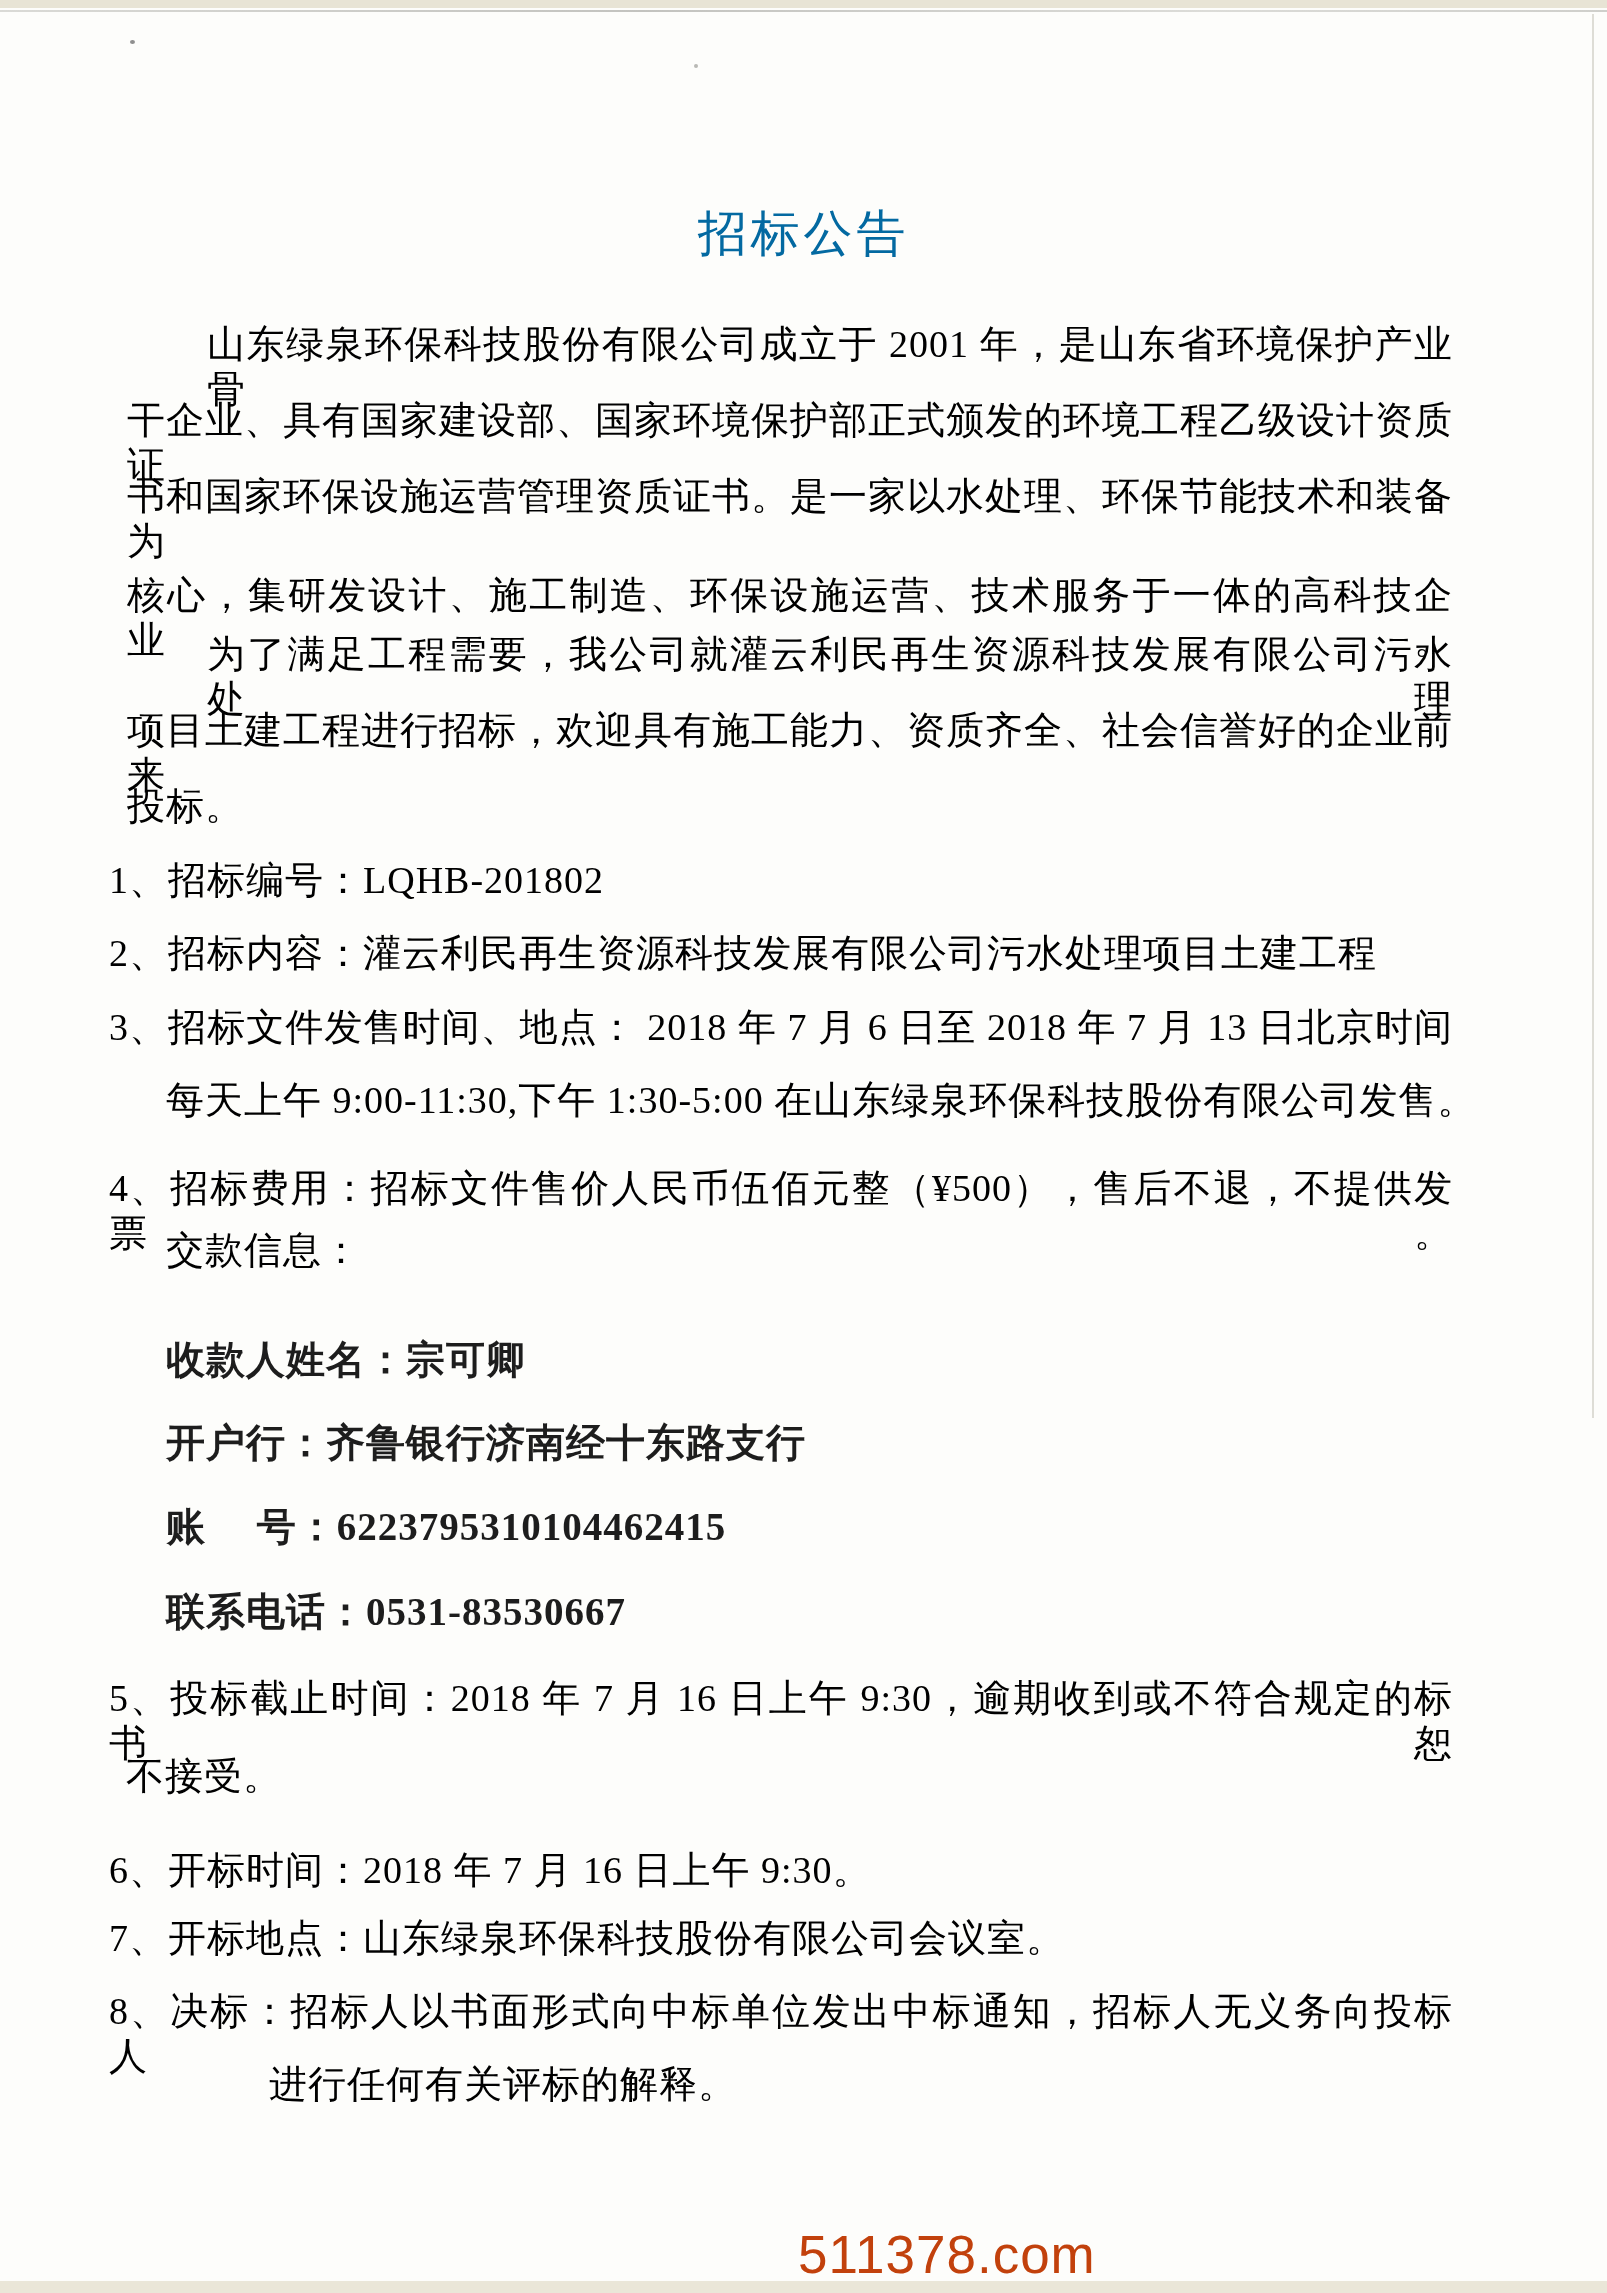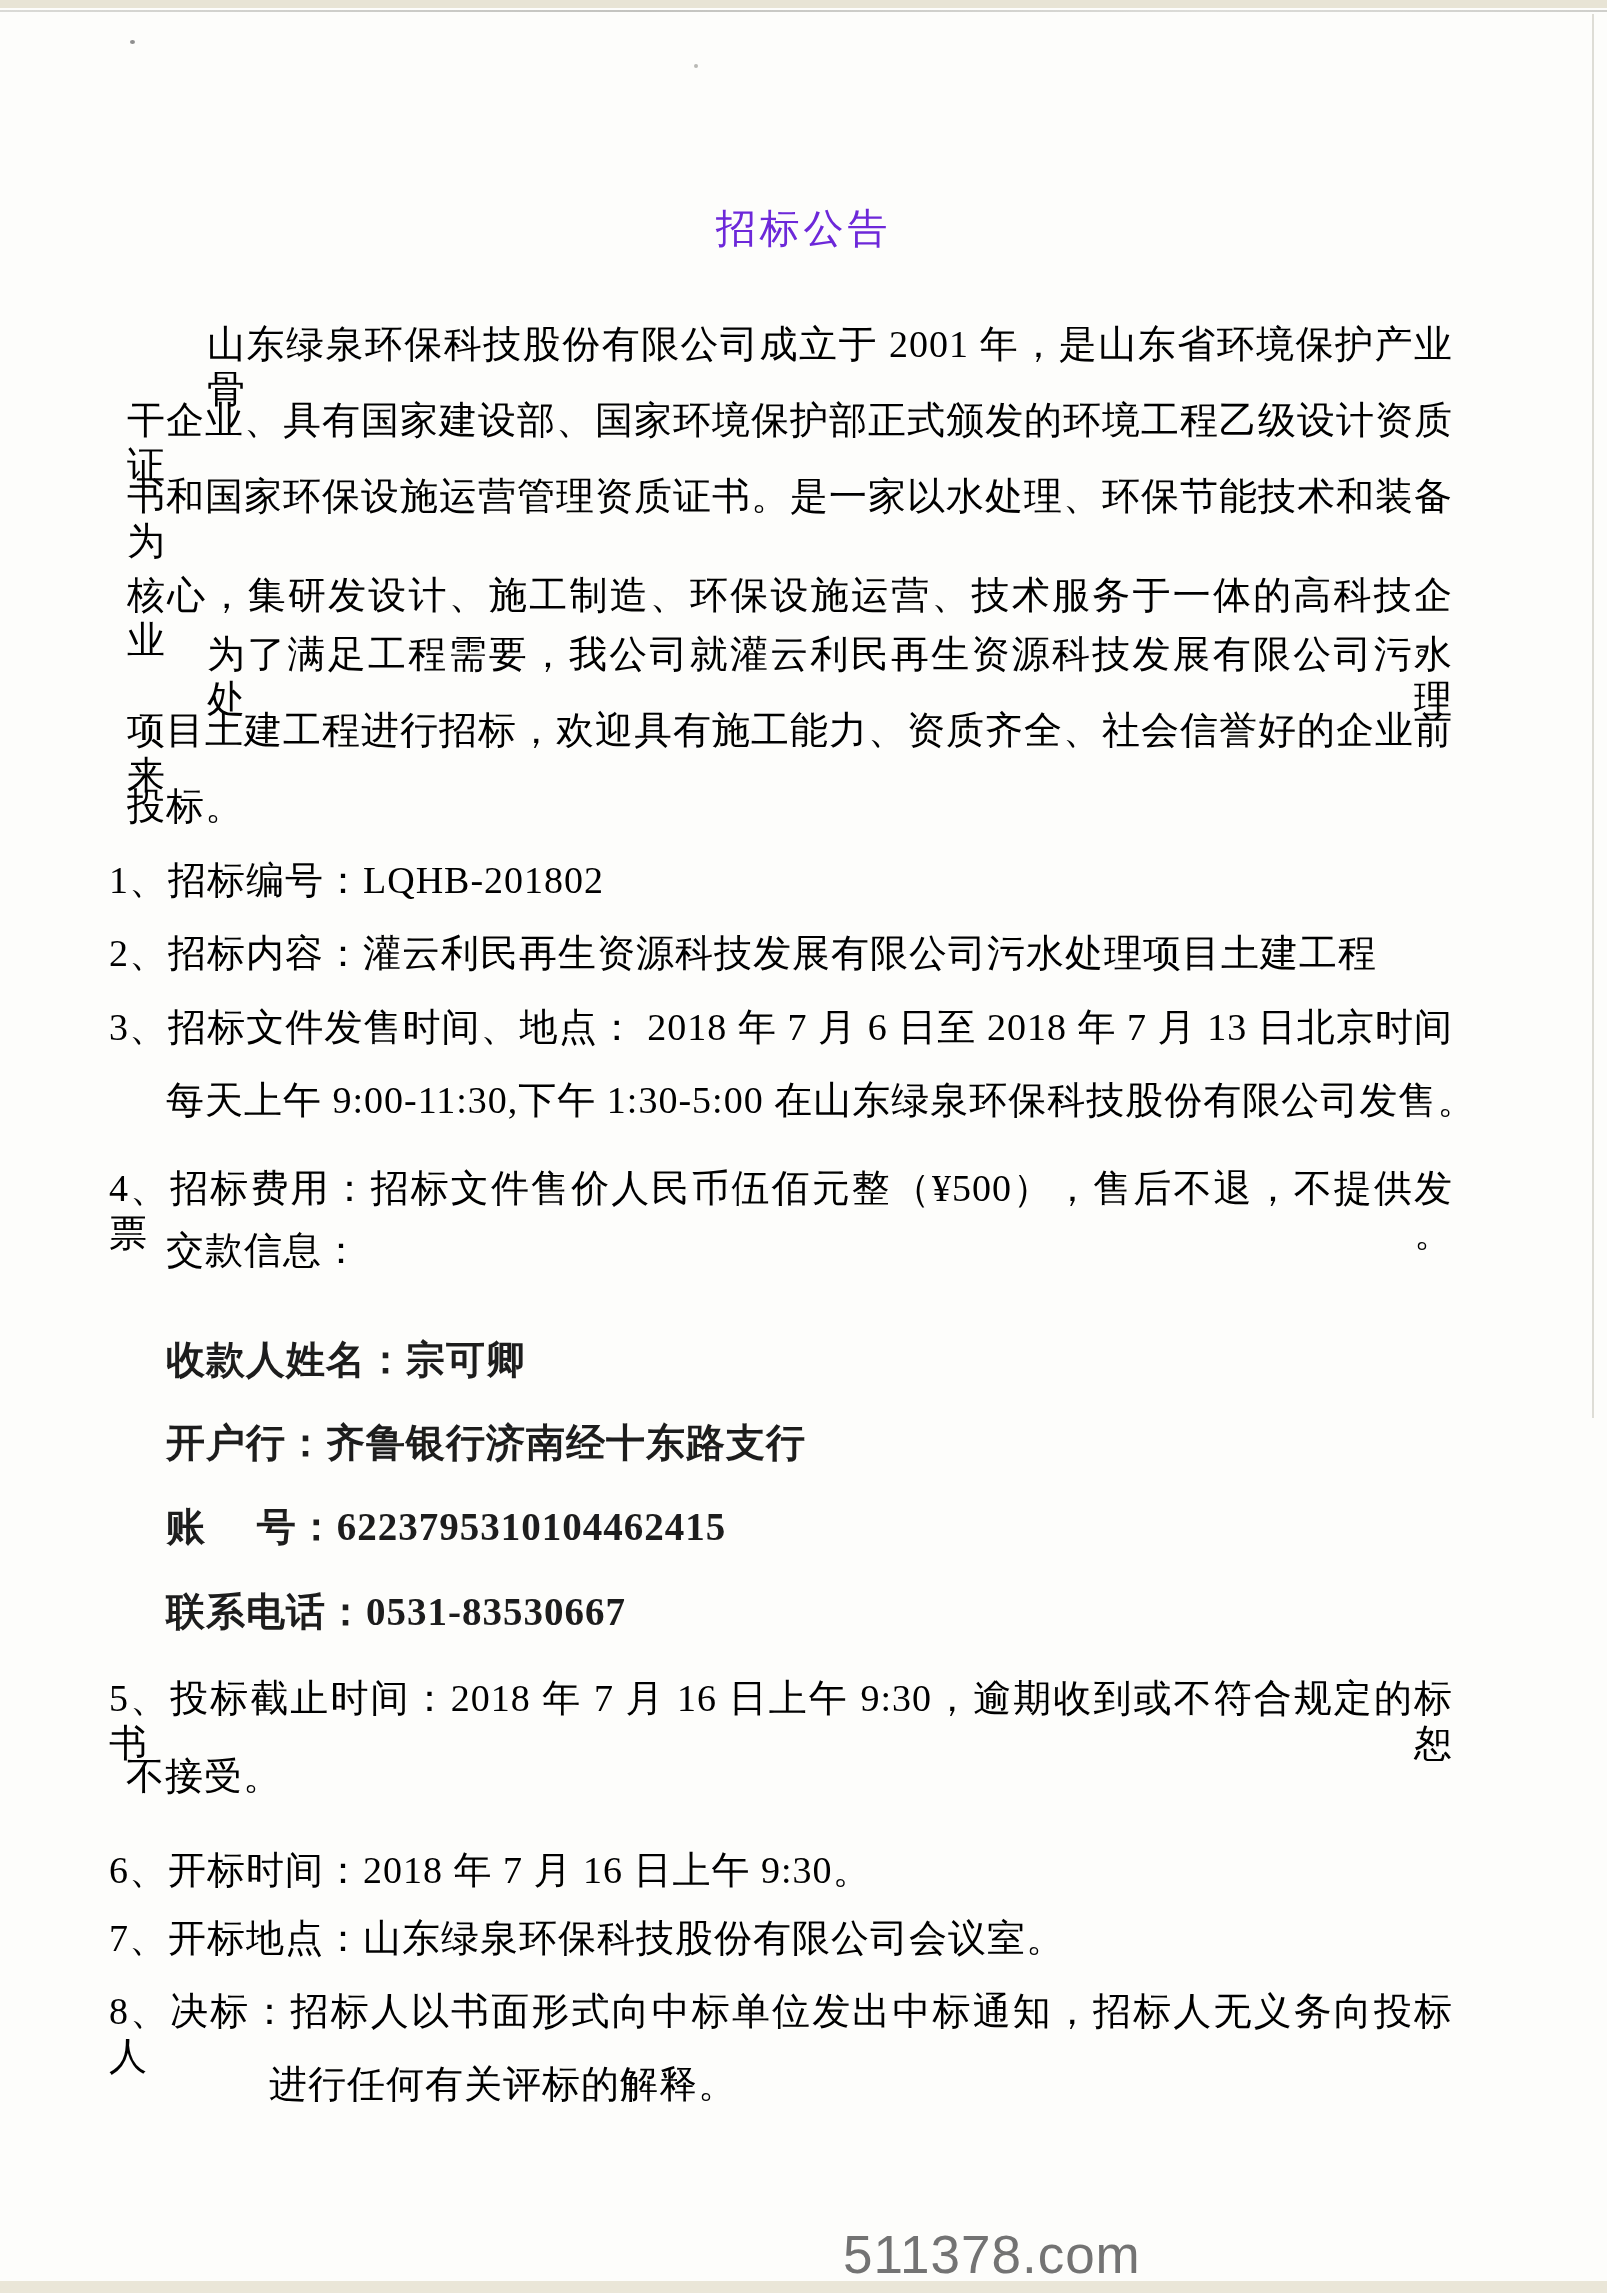--- a/index.html
+++ b/index.html
@@ -11,34 +11,34 @@
   .band-top{position:absolute;top:0;left:0;width:1607px;height:7.8px;background:#e8e4d5}
   .scanline{position:absolute;top:9.8px;left:0;width:1607px;height:2px;
     background:linear-gradient(90deg,#dadad6,#c3c3bf 40%,#dcdcd8 75%,#cfcfcb)}
   .band-bottom{position:absolute;bottom:0;left:0;width:1607px;height:12.7px;background:#eae6d8}
   .vline{position:absolute;top:13.7px;left:1592px;width:2px;height:1404px;background:#deddd6}
   .speck1{position:absolute;left:130px;top:40px;width:4.9px;height:3.9px;background:#8f8f8f;border-radius:50%}
   .speck2{position:absolute;left:694px;top:64px;width:3.9px;height:3.9px;background:#b9b9b5;border-radius:50%}
 
   .doc-title{
     position:absolute;top:201px;left:0;width:1607px;margin:0;
-    text-align:center;font-size:40px;font-weight:normal;color:#6d28d9;
+    text-align:center;font-size:49px;font-weight:normal;color:#0369a1;
     letter-spacing:3.9px;
   }
   .line{
     position:absolute;font-size:38px;line-height:1.18;
     letter-spacing:1px;color:#000000;
   }
   .nowrap{white-space:nowrap}
   .fill{text-align:justify;text-align-last:justify}
   .bold{font-weight:bold;font-size:39px;color:#1d1d1d}
   .watermark{
     position:absolute;top:2224px;left:798px;
     font-family:"Liberation Sans","DejaVu Sans",sans-serif;
-    font-size:53px;color:#737373;letter-spacing:1px;margin-left:45px;
+    font-size:53px;color:#c2410c;letter-spacing:1px;
   }
 </style>
 </head>
 <body>
 
 <div class="band-top"></div>
 <div class="scanline"></div>
 <div class="vline"></div>
 <div class="speck1"></div>
 <div class="speck2"></div>

